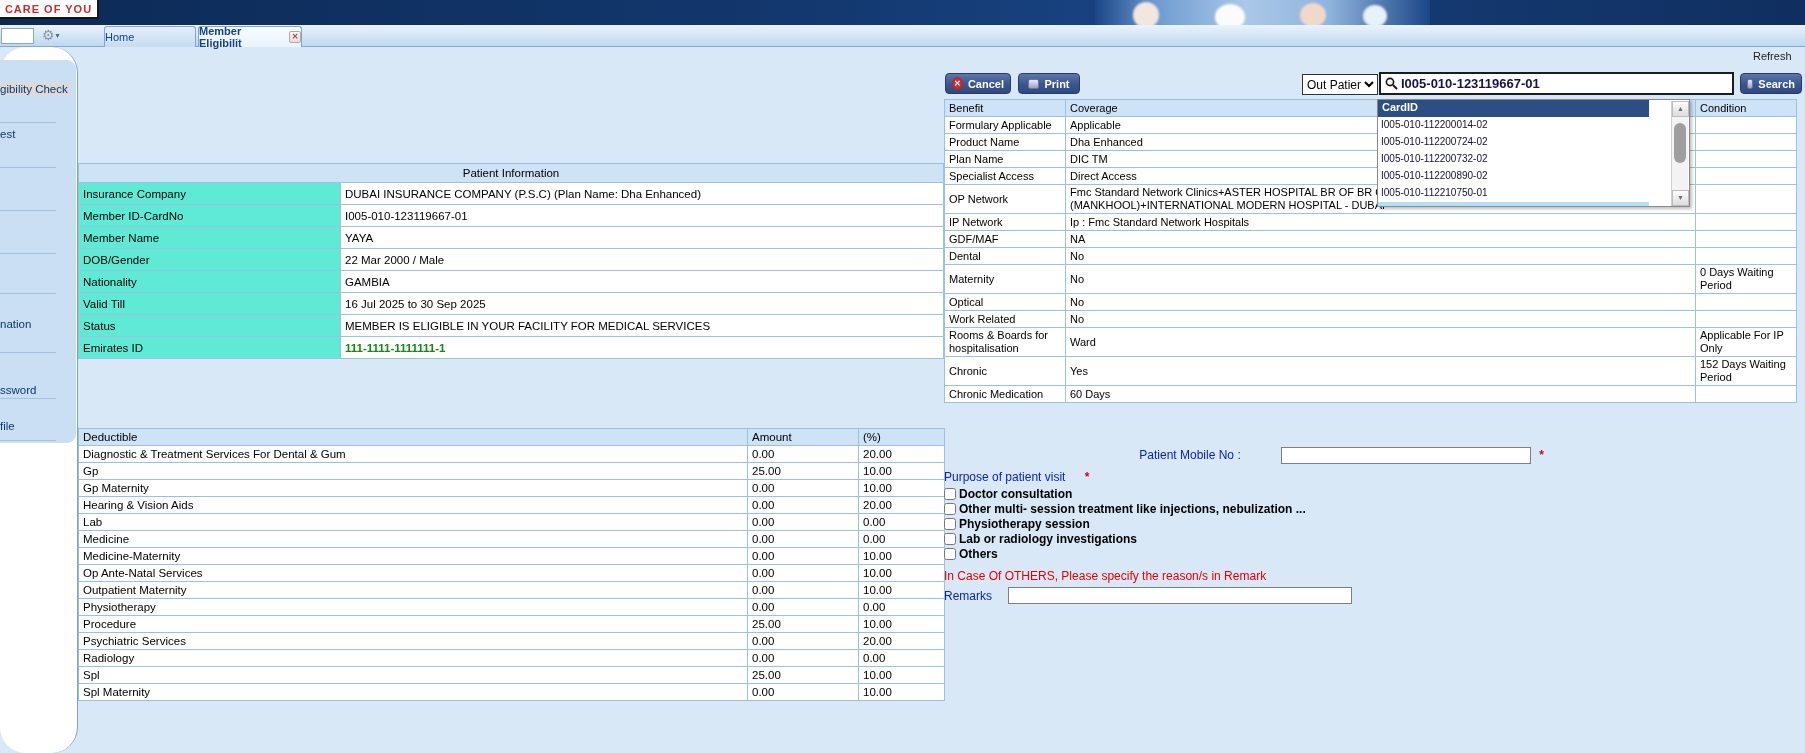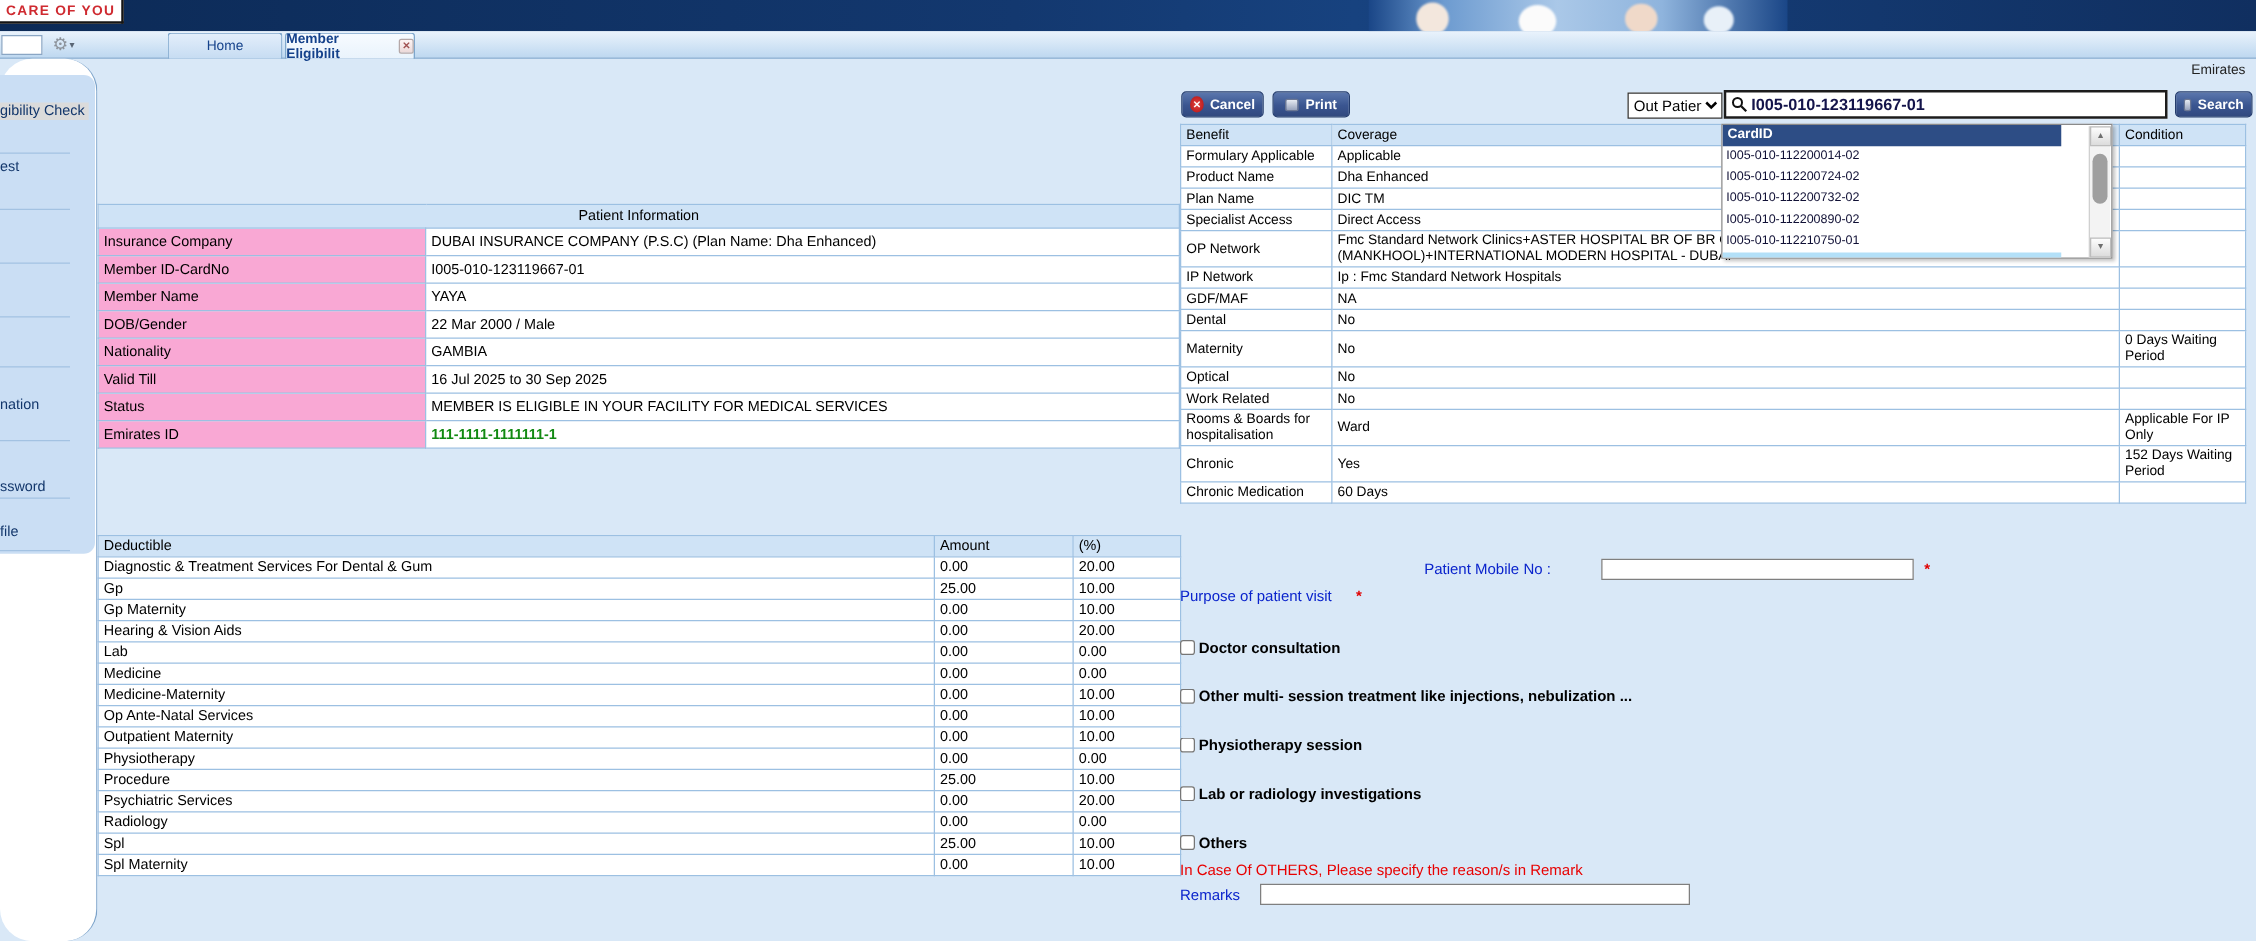--- a/index.html
+++ b/index.html
@@ -23,22 +23,22 @@
   .logo-text{color:#cf2a30;font-weight:bold;font-size:11px;letter-spacing:1px;white-space:nowrap;}
 
   
   .tabbar{position:absolute;left:0;top:25px;width:1805px;height:22px;
     background:linear-gradient(#eaf3fc,#bed8f0);border-bottom:1px solid #85aad0;}
   .mini-search{position:absolute;left:1px;top:28px;width:33px;height:16px;border:1px solid #8aa6c4;background:#fff;font-size:10px;padding:0 2px;}
   .gear-wrap{position:absolute;left:42px;top:26px;width:30px;height:18px;display:flex;align-items:center;cursor:pointer;}
   .gear-glyph{font-size:14px;color:#8d939b;line-height:14px;}
   .gear-caret{font-size:8px;color:#5a6675;margin-left:1px;}
   .tab{position:absolute;top:26px;height:21px;border:1px solid #7fa7cc;border-bottom:none;
-    border-radius:3px 3px 0 0;display:flex;align-items:center;justify-content:center;
-    font-size:11px;color:#15428b;cursor:pointer;background:linear-gradient(#e3eefb,#c6dcf2);margin-left:30px;}
+    border-radius:3px 3px 0 0;display:flex;align-items:center;justify-content:flex-start;
+    font-size:11px;color:#15428b;cursor:pointer;background:linear-gradient(#e3eefb,#c6dcf2);}
   .tab-home{left:104px;width:92px;}
   .tab-active{left:198px;width:104px;background:linear-gradient(#f7fbff,#e9f3fc);font-weight:bold;gap:5px;}
   .tab-close{display:inline-block;width:12px;height:12px;border:1px solid #b5a8a8;border-radius:2px;
     background:linear-gradient(#fdf4f4,#ecd9d9);color:#a05050;font-size:8px;line-height:10px;text-align:center;cursor:pointer;}
 
   
   .sidebar{position:absolute;left:0;top:47px;width:78px;height:706px;background:#fff;border-right:1px solid #7ba2c9;border-radius:26px;}
   .sb-panel{position:absolute;left:0;top:13px;width:76px;height:383px;background:#cadef4;border-radius:0 9px 9px 0;}
   .sb-items{position:absolute;left:0;top:0;width:76px;height:383px;}
   .sb-item{position:absolute;left:0;white-space:nowrap;font-size:11.5px;color:#12366b;cursor:pointer;}
@@ -70,21 +70,21 @@
   .search-box input{border:none;outline:none;flex:1;font-size:13px;font-weight:bold;color:#14144a;
     font-family:"Liberation Sans",sans-serif;}
 
   
   table{border-collapse:collapse;table-layout:fixed;background:#fff;}
   td,th{border:1px solid #9cc0e2;padding:1px 4px;font-weight:normal;text-align:left;
     overflow:hidden;vertical-align:middle;}
   .tbl-patient{position:absolute;left:78px;top:163px;width:866px;font-size:11.5px;color:#000;}
   .tbl-patient .title-cell{background:#cfe3f6;text-align:center;height:19px;}
   .tbl-patient td{height:22px;}
-  .tbl-patient td.lbl{background:#f9a8d4;width:262px;}
+  .tbl-patient td.lbl{background:#5eead4;width:262px;}
   .tbl-patient tbody tr:nth-child(8) td.val{color:#128a12;font-weight:bold;}
 
   .tbl-benefit{position:absolute;left:944px;top:99px;width:852px;font-size:11px;color:#000;}
   .tbl-benefit th{background:#cfe3f6;height:17px;}
   .tbl-benefit td{height:17px;line-height:13px;}
 
   .tbl-deduct{position:absolute;left:78px;top:428px;width:866px;font-size:11.5px;color:#000;}
   .tbl-deduct th{background:#cfe3f6;height:17px;}
   .tbl-deduct td{height:17px;}
 
@@ -104,21 +104,21 @@
   .dd-thumb{position:absolute;left:2px;top:22px;width:12px;height:40px;background:#9f9f9f;border-radius:6px;cursor:grab;}
 
   
   .visit-panel{position:absolute;left:944px;top:445px;width:600px;font-size:12px;}
   .blue-lbl{color:#0a23cc;}
   .req{color:#e00000;font-weight:bold;margin-left:8px;}
   .mobile-row{display:flex;align-items:center;height:20px;justify-content:flex-end;}
   .mobile-row .blue-lbl{width:142px;}
   .mobile-row input{width:250px;height:17px;border:1px solid #7f7f7f;background:#fff;}
   .purpose-row{margin-top:5px;height:16px;}
-  .opt-row{margin-top:25px;display:flex;align-items:center;gap:3px;color:#000;font-weight:bold;}
+  .opt-row{margin-top:1px;display:flex;align-items:center;gap:3px;color:#000;font-weight:bold;}
   .opt-row input{width:12px;height:12px;margin:0;}
   .red-note{margin-top:8px;color:#e80000;}
   .remarks-row{margin-top:4px;display:flex;align-items:center;}
   .remarks-row .blue-lbl{width:64px;}
   .remarks-row input{width:344px;height:17px;border:1px solid #7f7f7f;background:#fff;}
 </style>
 </head>
 <body>
 
 <div class="screen">
@@ -163,21 +163,21 @@
       <div class="sb-line" style="top:107px"></div>
       <div class="sb-line" style="top:150px"></div>
       <div class="sb-line" style="top:193px"></div>
       <div class="sb-line" style="top:233px"></div>
       <div class="sb-line" style="top:292px"></div>
       <div class="sb-line" style="top:338px"></div>
       <div class="sb-line" style="top:380px"></div>
     </div>
   </div>
 
-  <div class="refresh-link">Emirates</div>
+  <div class="refresh-link">Refresh</div>
 
   <div class="btn btn-cancel">
     <span class="cancel-glyph">✕</span>
     <span>Cancel</span>
   </div>
   <div class="btn btn-print">
     <span class="tool-glyph"></span>
     <span>Print</span>
   </div>
   <select class="sel-patient-type">

